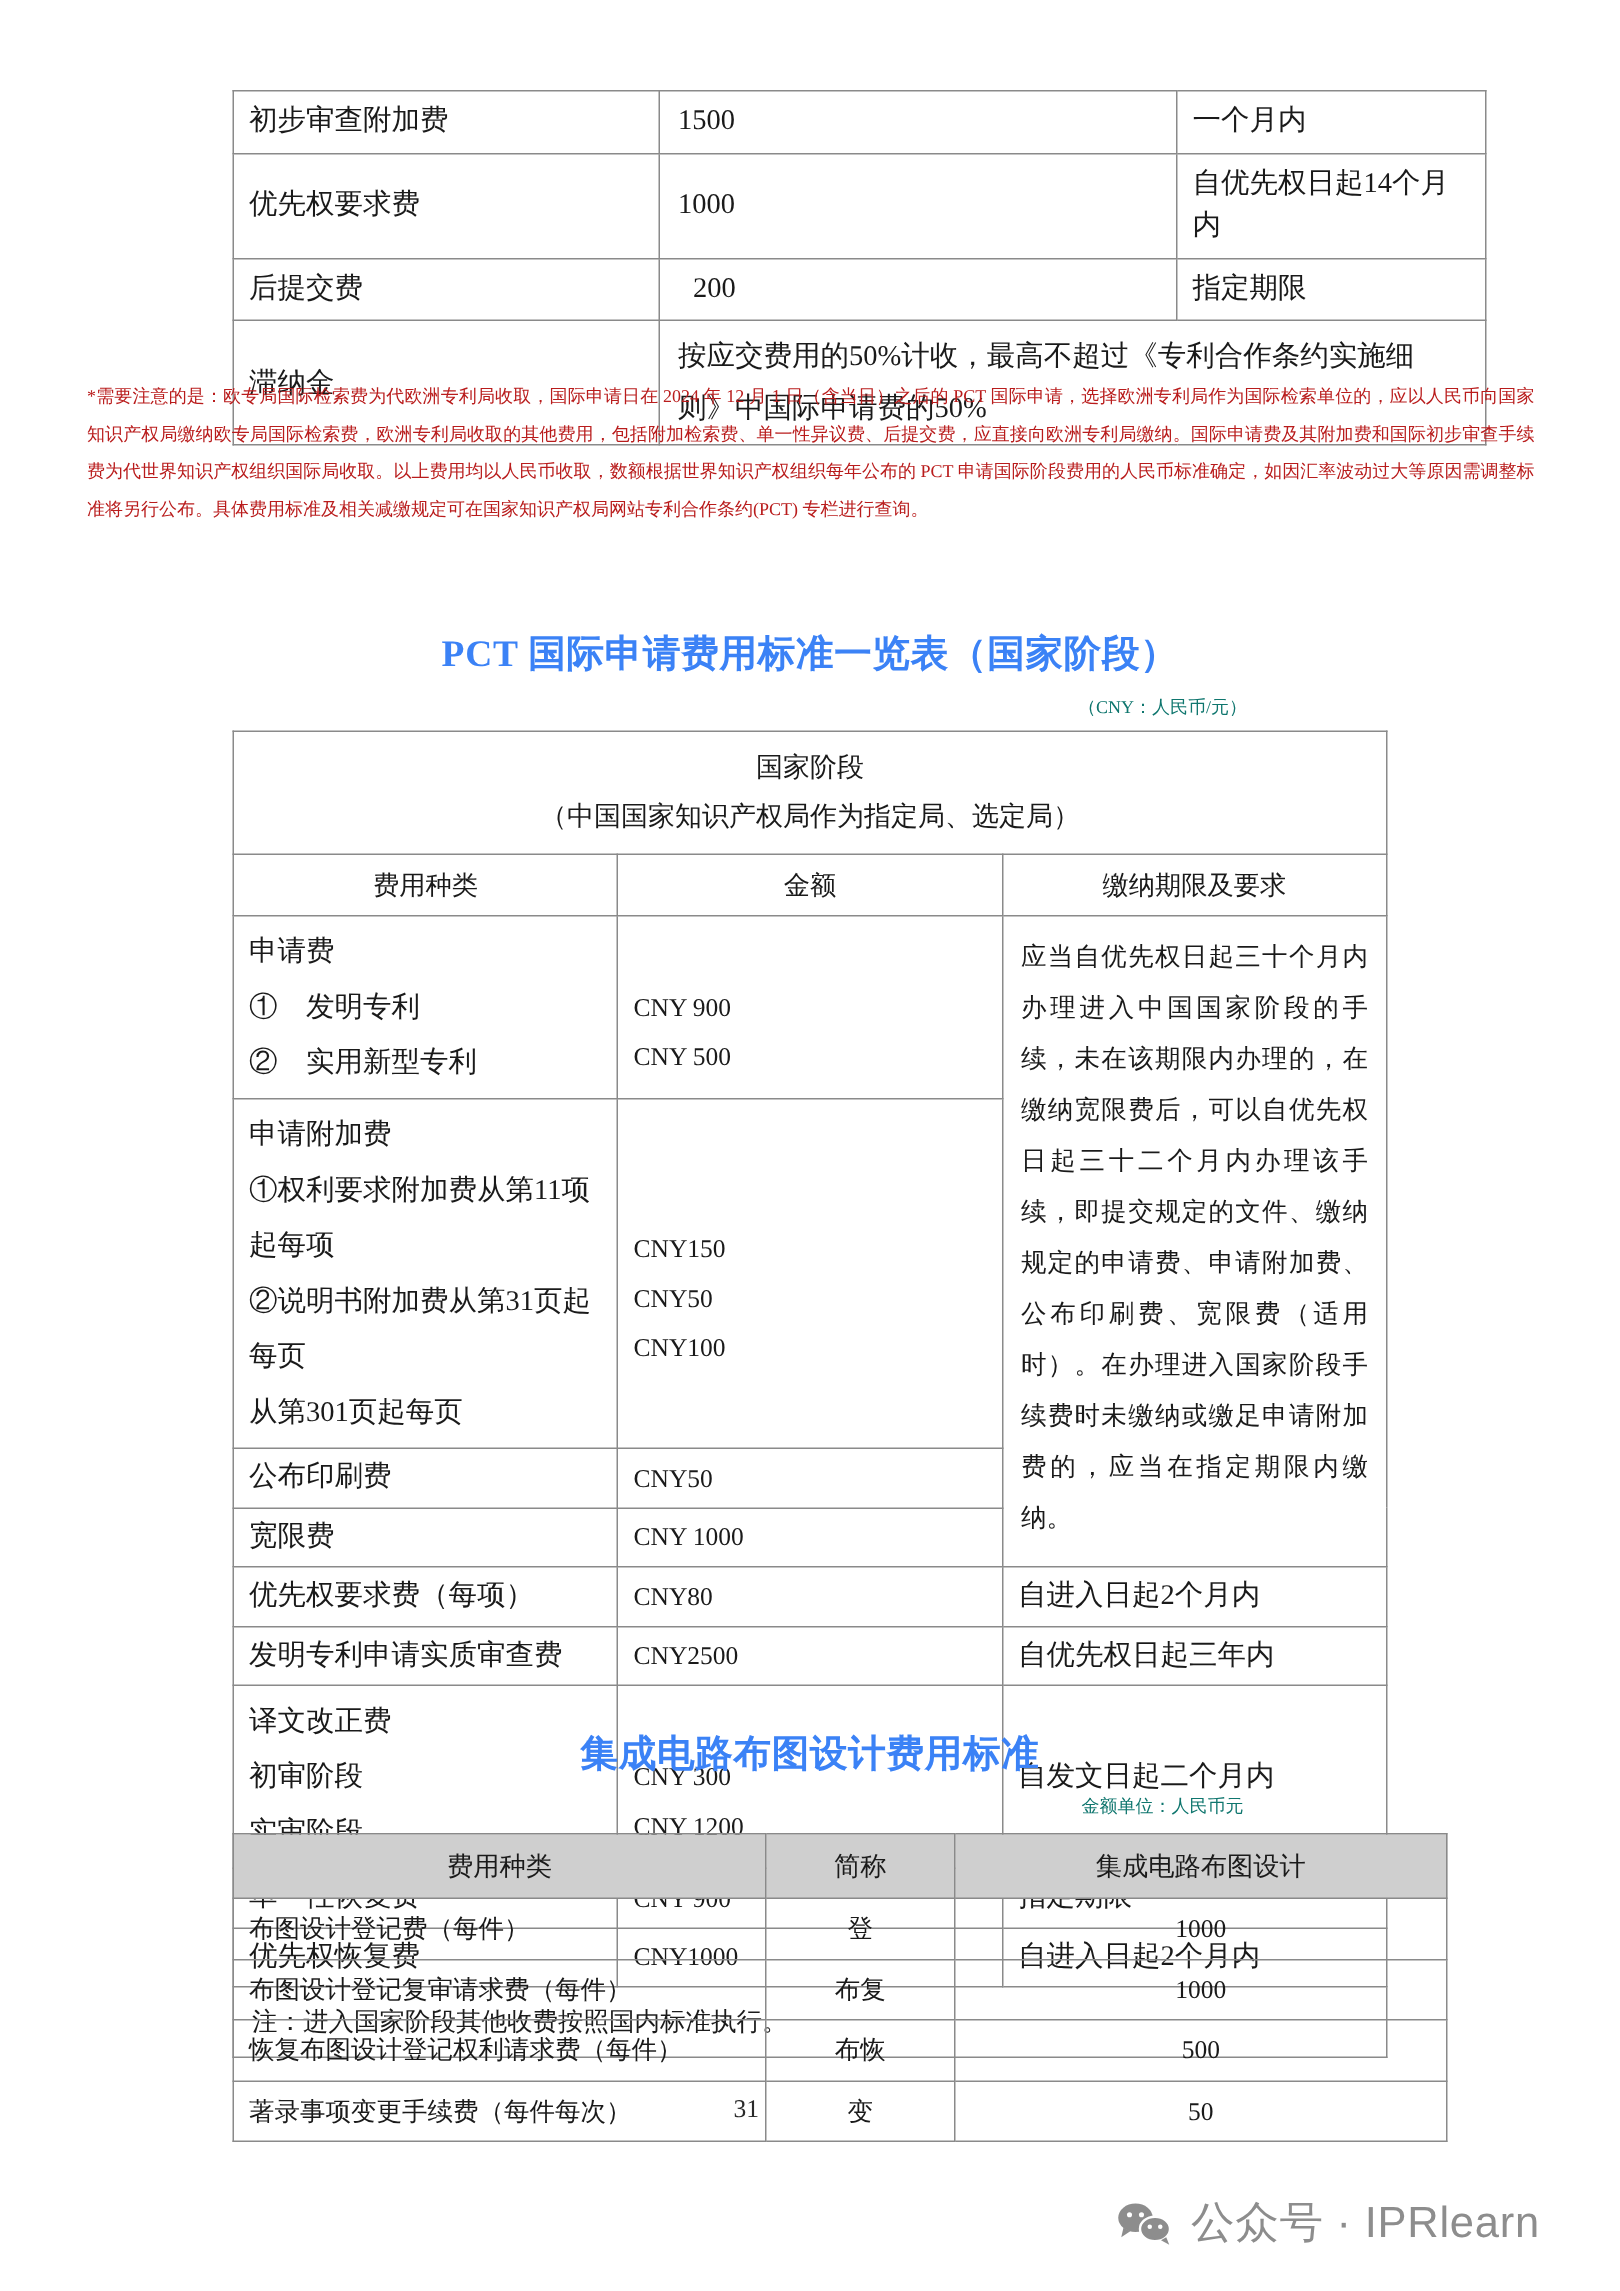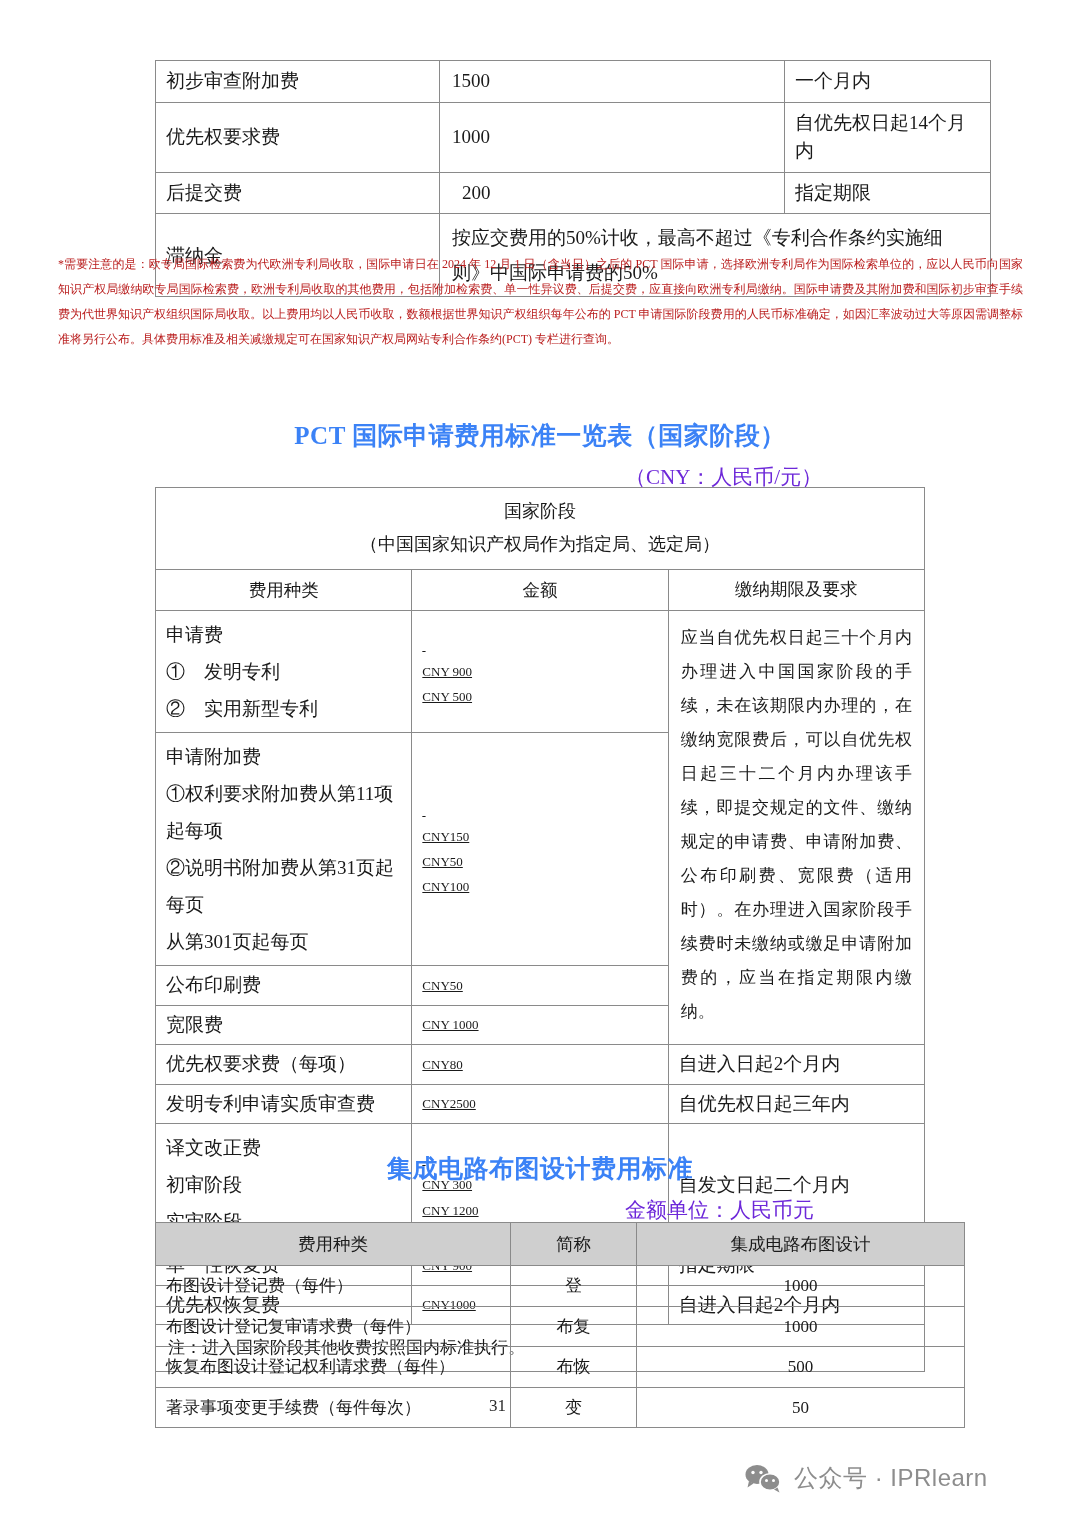--- a/index.html
+++ b/index.html
@@ -77,53 +77,53 @@
     font-size: 25px;
     font-weight: bold;
     letter-spacing: 0.5px;
     color: #3b82f6;
   }
   #title-pct { top: 419px; }
   #title-ic  { top: 1152px; }
 
   .unit-label {
     position: absolute;
-    font-size: 21px;
-    color: #6d28d9;
-    text-align: left;
+    font-size: 12px;
+    color: #0f766e;
+    text-align: center;
   }
   #unit-cny { top: 463px; left: 625px; width: 300px; }
   #unit-rmb { top: 1196px; left: 625px; width: 300px; }
 
   
   .pct-table {
     position: absolute;
     left: 155px;
     top: 487px;
     width: 770px;
   }
   .pct-table .col-a { width: 357px; }
   .pct-table .col-b { width: 108px; }
-  .pct-table .col-c { width: 305px; font-family: Liberation Mono, monospace; }
+  .pct-table .col-c { width: 305px; }
 
   .pct-table td { padding: 5px 10px; }
   .pct-table .hdr-merge {
     text-align: center;
     font-size: 18px;
     line-height: 1.85;
     padding: 7px 8px;
   }
   .pct-table .hdr-merge .l1 { display:block; }
   .pct-table .hdr-merge .l2 { display:block; }
   .pct-table .colhdr {
     text-align: center;
     font-size: 17.5px;
     padding: 7px 8px;
   }
-  .pct-table .amt { font-size: 13px; text-decoration: underline; }
+  .pct-table .amt { font-size: 17px; }
   .pct-table .multi { line-height: 1.95; }
   .pct-table .terms {
     font-size: 17px;
     line-height: 2.0;
     vertical-align: top;
     padding: 10px 12px;
     text-align: justify;
     text-justify: inter-ideograph;
   }
   .pct-table .amt-blank { color: transparent; }
@@ -166,21 +166,21 @@
     position: absolute;
     top: 1462px;
     left: 744px;
     display: flex;
     align-items: center;
     gap: 12px;
     color: #8d8d8d;
   }
   .watermark .wm-text {
     font-family: "Liberation Sans", "DejaVu Sans", sans-serif;
-    font-size: 24px;
+    font-size: 29px;
     letter-spacing: 0.5px;
     white-space: nowrap;
     color: #8d8d8d;
   }
   .wechat-icon { width: 38px; height: 30px; display:block; }
 </style>
 </head>
 <body>
 
 <div class="page">

